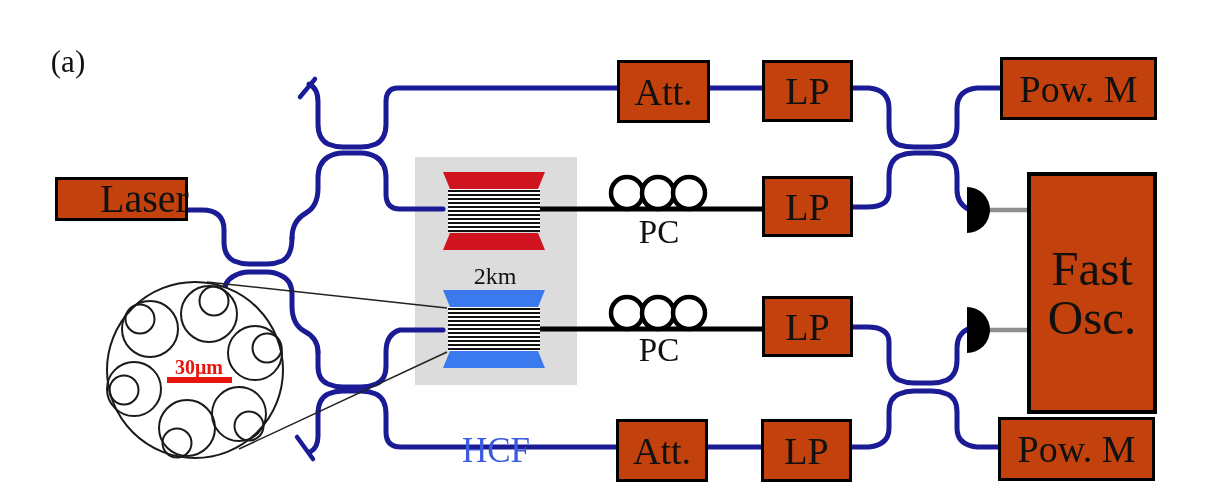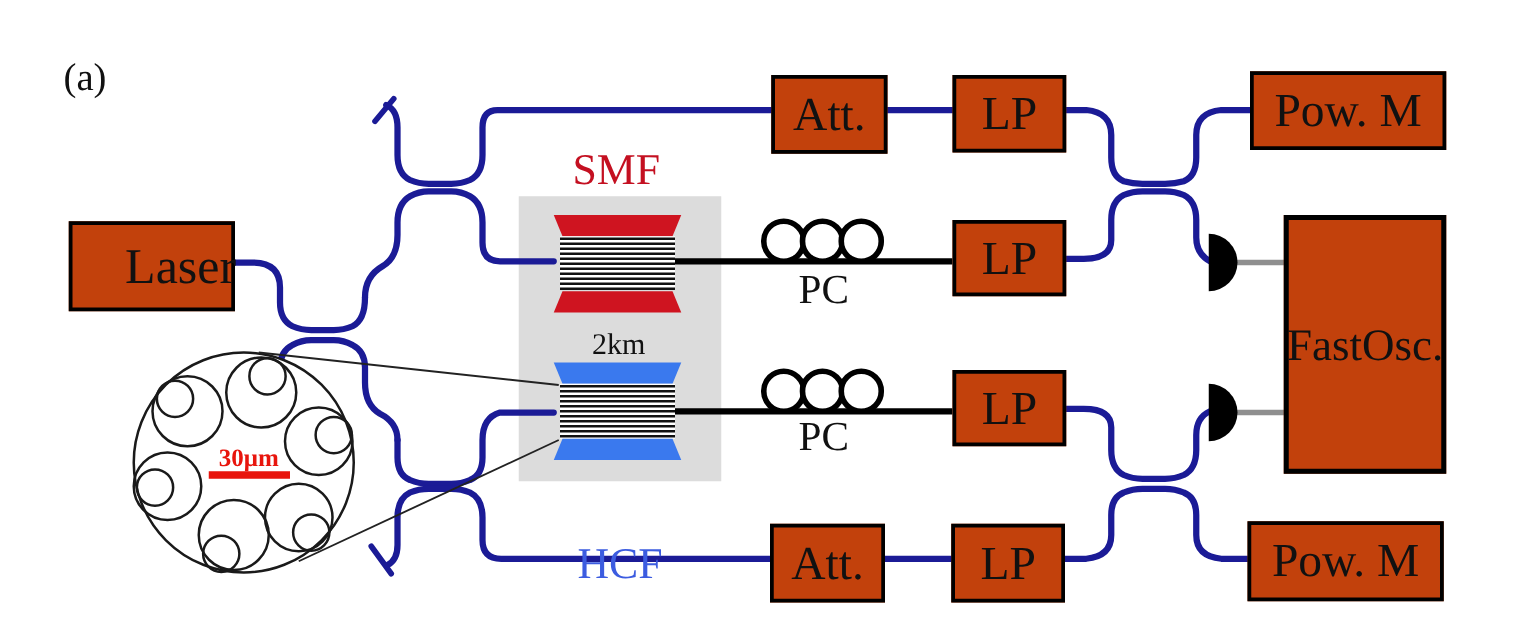--- a/index.html
+++ b/index.html
@@ -132,21 +132,21 @@
     </g>
 
     <g stroke="#8f8f8f" stroke-width="4.5">
       <line x1="985" y1="210" x2="1028" y2="210"></line>
       <line x1="985" y1="330" x2="1028" y2="330"></line>
     </g>
     <path d="M 967,187 A 23,23 0 0 1 967,233 Z" fill="#000000"></path>
     <path d="M 967,307 A 23,23 0 0 1 967,353 Z" fill="#000000"></path>
   </svg>
 
-  <div class="box f40" style="left:55px; top:177px; width:133px; height:72px;padding-left:46px;">
+  <div class="box f40" style="left:55px; top:177px; width:133px; height:44px;padding-left:46px;">
     <span>Laser</span>
   </div>
 
   <div class="box f38" style="left:617px; top:60px; width:93px; height:63px;">
     <span>Att.</span>
   </div>
 
   <div class="box f38" style="left:762px; top:60px; width:91px; height:62px;">
     <span>LP</span>
   </div>
@@ -168,28 +168,27 @@
   </div>
 
   <div class="box f38" style="left:761px; top:419px; width:91px; height:63px;">
     <span>LP</span>
   </div>
 
   <div class="box f38" style="left:998px; top:417px; width:157px; height:64px;">
     <span>Pow. M</span>
   </div>
 
-  <div class="box" style="left:1027px; top:172px; width:130px; height:207px; font-size:36px; border-width:4px;">
+  <div class="box" style="left:1027px; top:172px; width:130px; height:242px; flex-direction:column; font-size:49px; border-width:4px;">
     <div>Fast</div>
     <div>Osc.</div>
   </div>
 
   <div class="lbl" style="left:38px; top:46px; width:60px; font-size:31px;">(a)</div>
 
-  <div class="lbl smf-text f35" style="left:433px; top:118px; width:120px;">SMF</div>
 
   <div class="lbl" style="left:435px; top:264px; width:120px; font-size:24px;">2km</div>
 
   <div class="lbl hcf-text f35" style="left:436px; top:388px; width:120px;margin-top:45px;">HCF</div>
 
   <div class="lbl" style="left:619px; top:216px; width:80px; font-size:33px;">PC</div>
 
   <div class="lbl" style="left:619px; top:334px; width:80px; font-size:33px;">PC</div>
 
   <div class="lbl scale-text" style="left:159px; top:357px; width:80px;">30μm</div>

